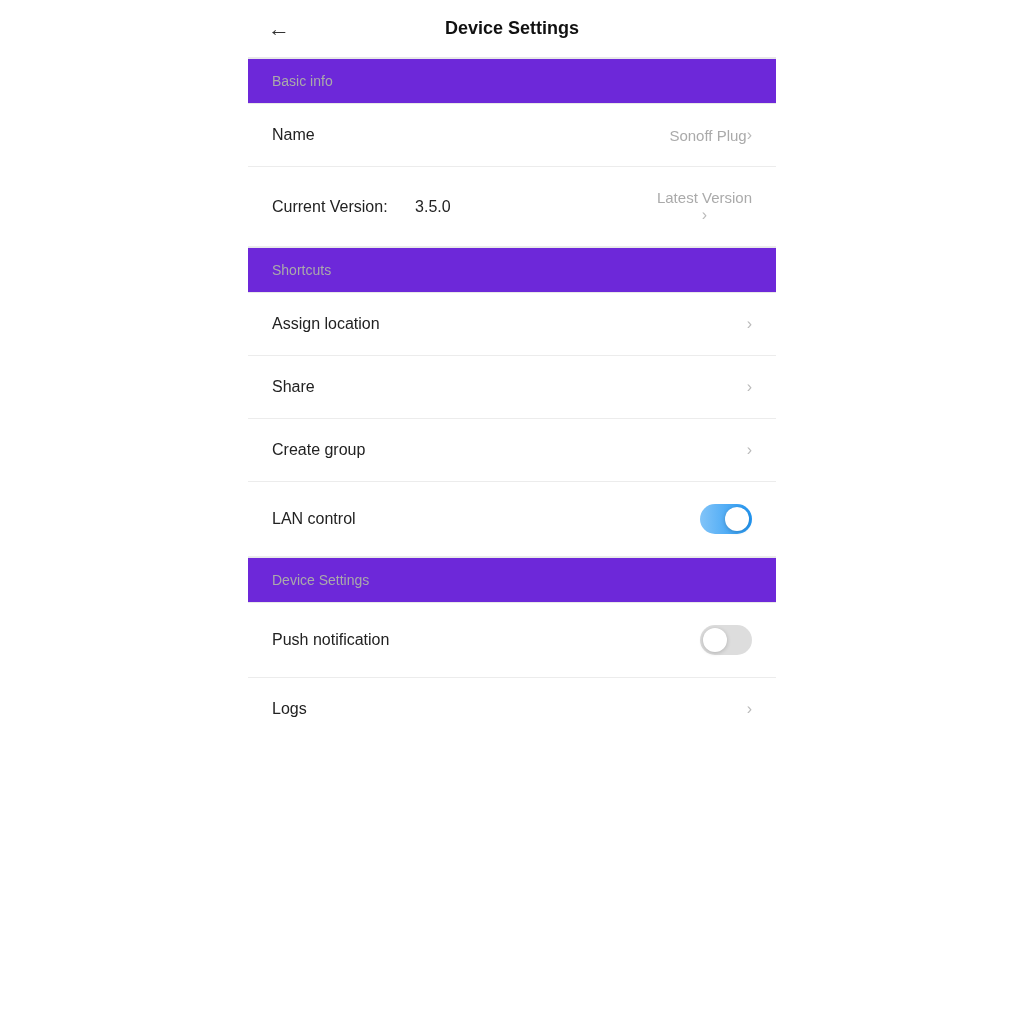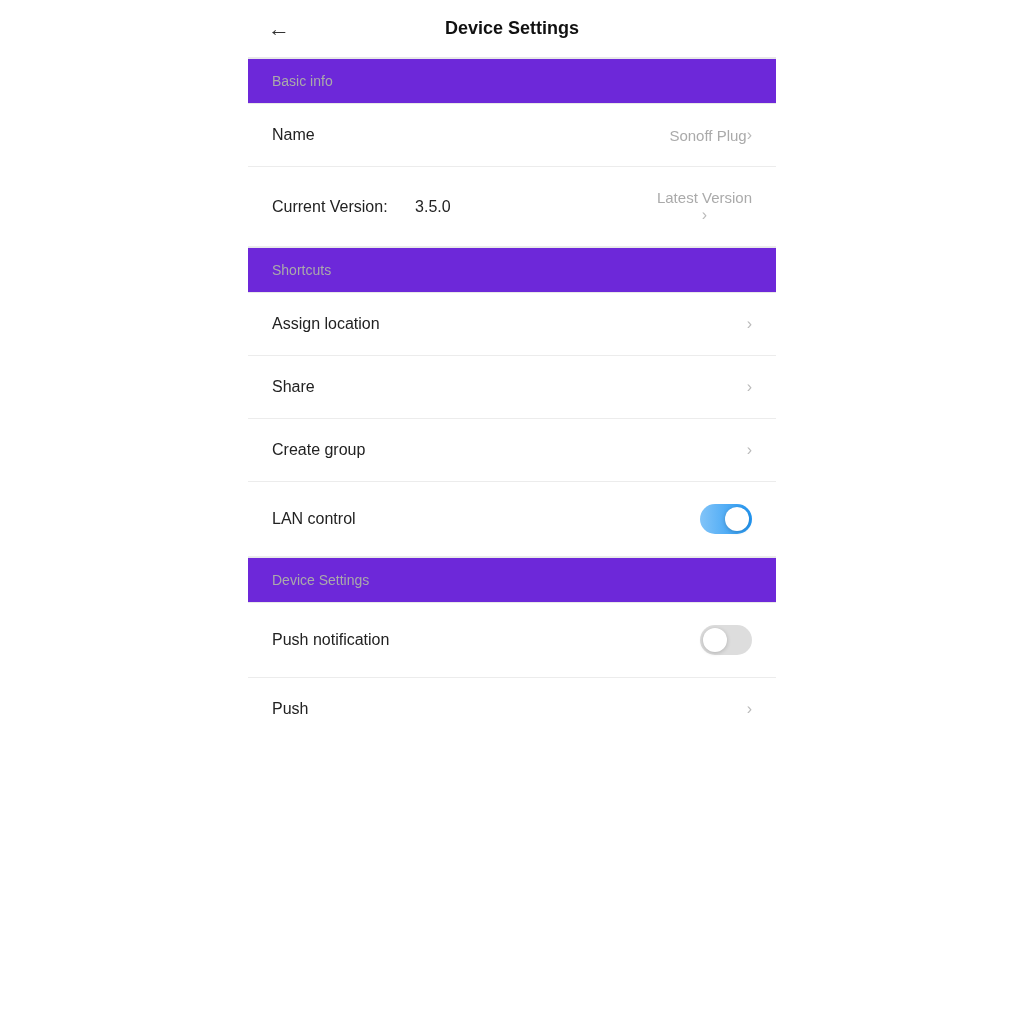--- a/index.html
+++ b/index.html
@@ -211,20 +211,20 @@
   </div>
 
   <div class="row-item">
     <span class="row-label">Push notification</span>
     <div class="toggle toggle-off">
       <div class="toggle-thumb"></div>
     </div>
   </div>
 
   <div class="row-item">
-    <span class="row-label">Push</span>
+    <span class="row-label">Logs</span>
     <div class="row-right">
       <span class="chevron">›</span>
     </div>
   </div>
 
 
 </div>
 
 </body></html>

